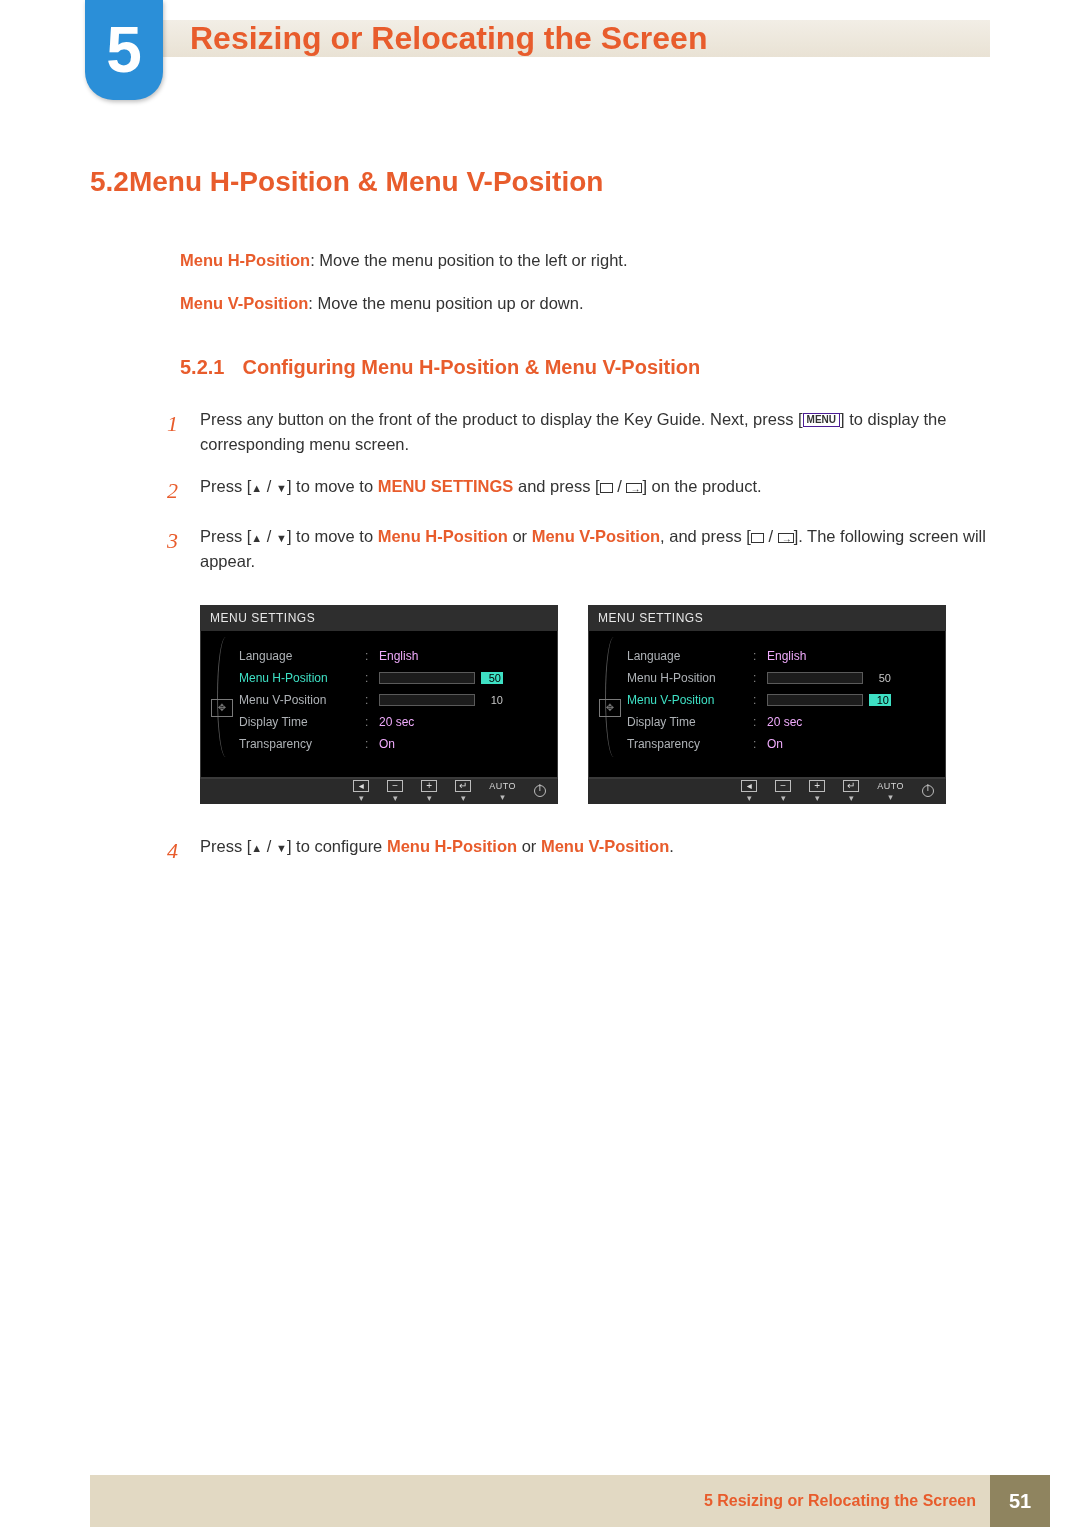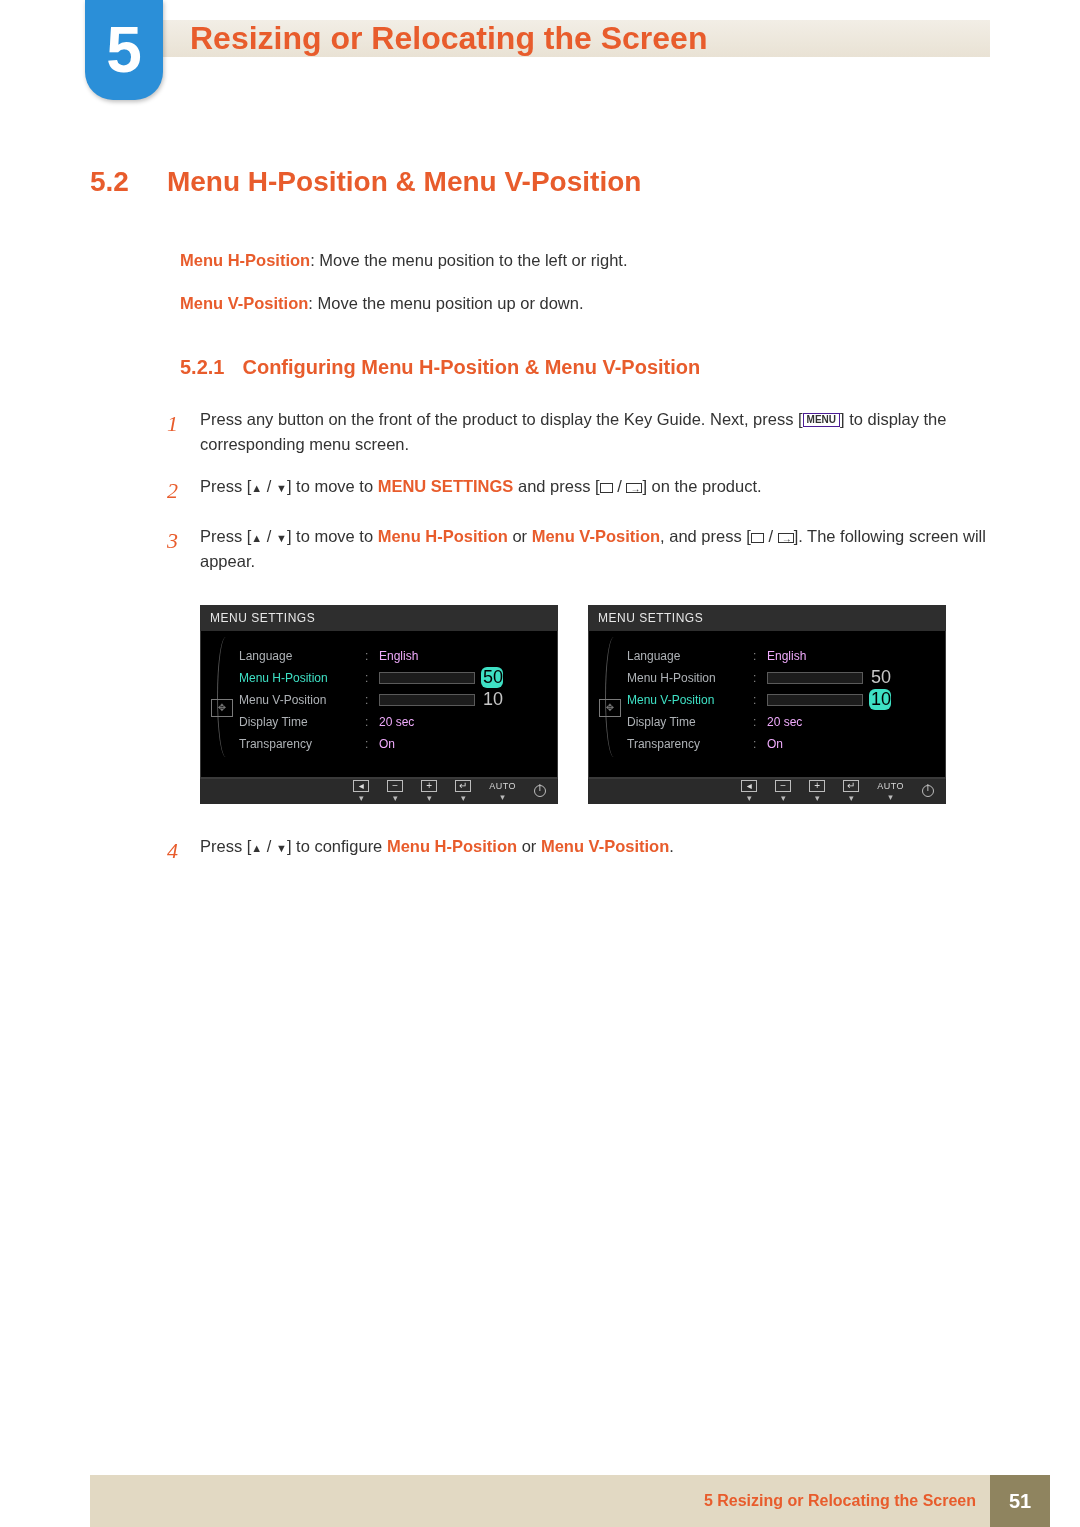--- a/index.html
+++ b/index.html
@@ -48,21 +48,20 @@
   }
   .topbar-right {
     width: 90px;
     background: #8f845f;
   }
   .content {
     padding: 90px 90px 0 90px;
   }
   .section-heading {
     display: flex;
-    gap: 38px;
     font-size: 28px;
     font-weight: bold;
     color: #e85c2c;
     margin-bottom: 50px;
   }
   .body-text {
     font-size: 16.5px;
     line-height: 1.5;
     margin-bottom: 18px;
     margin-left: 90px;
@@ -207,22 +206,21 @@
   }
   .slider-fill {
     height: 100%;
     background: #3ee0c4;
   }
   .slider-fill.dim { background: #4b4b4b; }
   .slider-val {
     width: 22px;
     text-align: right;
     color: #c6c6c6;
-    font-size: 18px;
-    border-radius: 6px;
+    font-size: 11px;
   }
   .slider-val.active {
     background: #3ee0c4;
     color: #000;
     padding: 0 2px;
   }
   .osd-footer {
     background: #2a2a2a;
     border-top: 1px solid #3a3a3a;
     display: flex;

